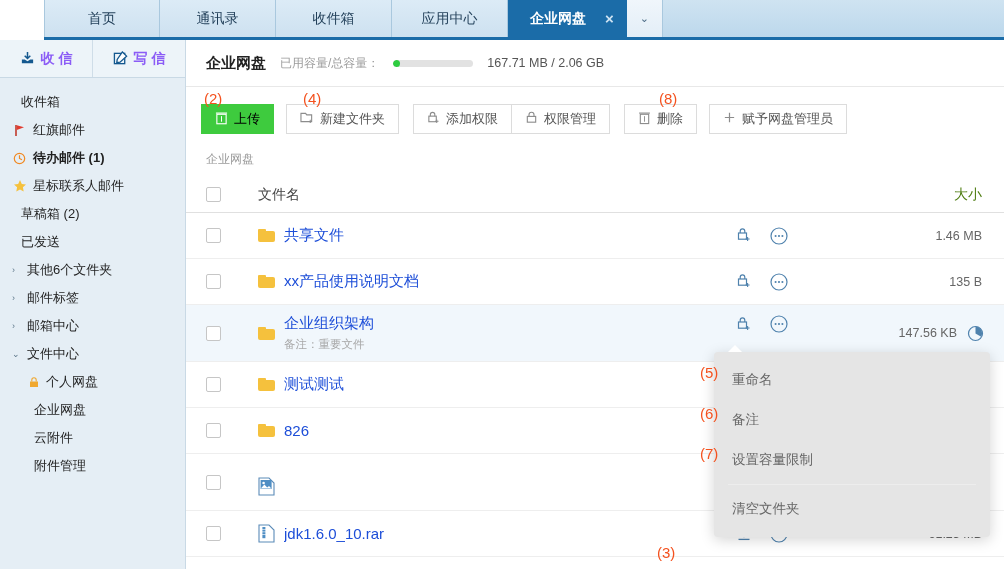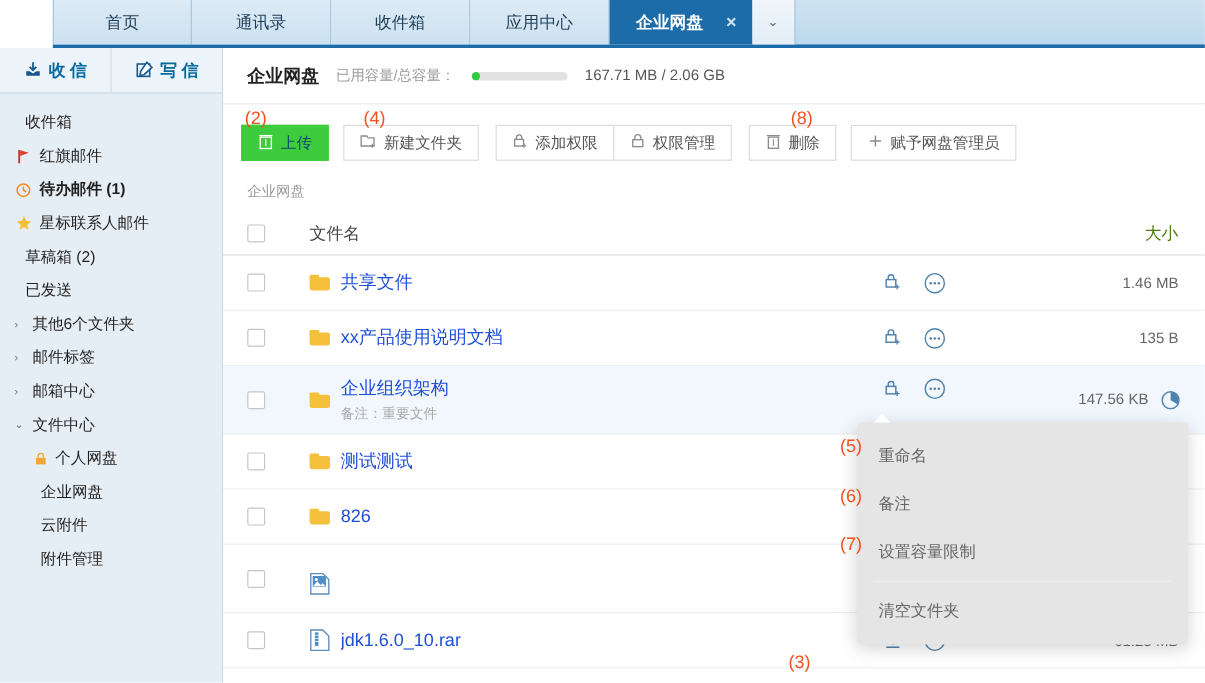--- a/index.html
+++ b/index.html
@@ -48,21 +48,21 @@
     position: absolute; top: 40px; left: 0; width: 186px; height: 529px;
     background: #e5eef5;
     border-right: 1px solid #c9d9e5;
   }
   .sb-actions {
     height: 38px; display: flex; border-bottom: 1px solid #c9d9e5;
     background: #edf4f9;
   }
   .sb-act {
     flex: 1; display: flex; align-items: center; justify-content: center;
-    gap: 6px; font-size: 14px; font-weight: bold; color: #0369a1;
+    gap: 6px; font-size: 14px; font-weight: bold; color: #8b5cf6;
   }
   .sb-act + .sb-act { border-left: 1px solid #cfdde8; }
   .sb-act .glyph { display: inline-flex; }
 
   .sb-list { padding: 10px 0 0 0; }
   .sb-item {
     height: 28px; display: flex; align-items: center;
     font-size: 13px; color: #1f1f1f; padding-left: 12px; gap: 6px;
     white-space: nowrap;
   }
@@ -96,21 +96,21 @@
     position: relative;
   }
   .tb-group { display: flex; }
   .btn {
     height: 30px; padding: 0 13px; display: inline-flex; align-items: center; gap: 6px;
     font-size: 13px; color: #555; background: #fff;
     border: 1px solid #dcdcdc; cursor: pointer; white-space: nowrap;
   }
   .btn + .btn { margin-left: -1px; }
   .btn.primary {
-    background: #3ecb3e; border-color: #3ecb3e; color: #0c4a6e;
+    background: #3ecb3e; border-color: #3ecb3e; color: #000000;
   }
   .gap { width: 14px; }
   .gap-sm { width: 12px; }
 
   .breadcrumb {
     font-size: 12px; color: #9a9a9a; padding: 0 0 9px 20px;
   }
 
   
   .tbl { width: 818px; }

